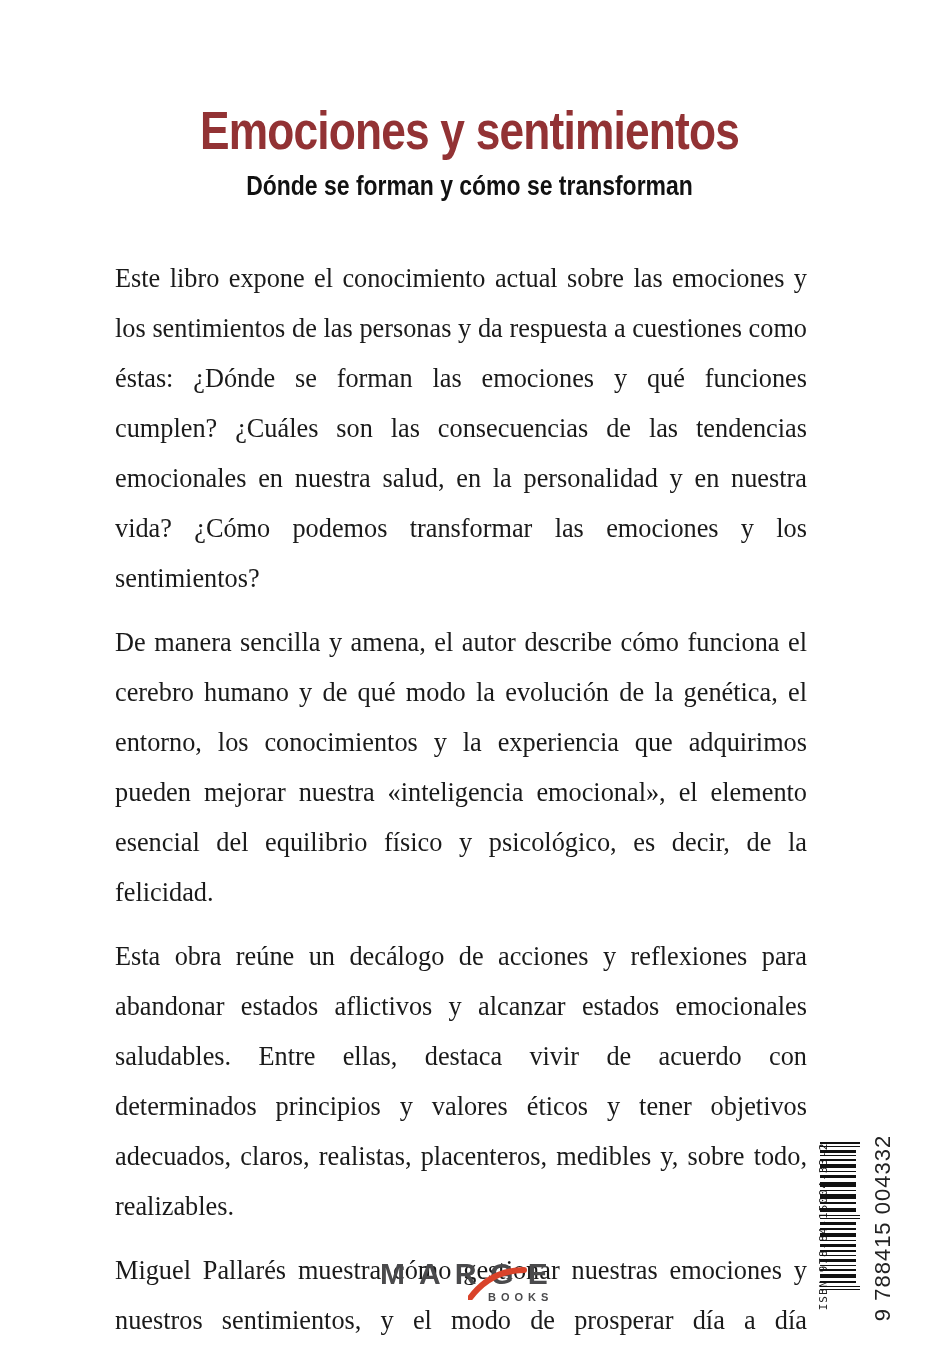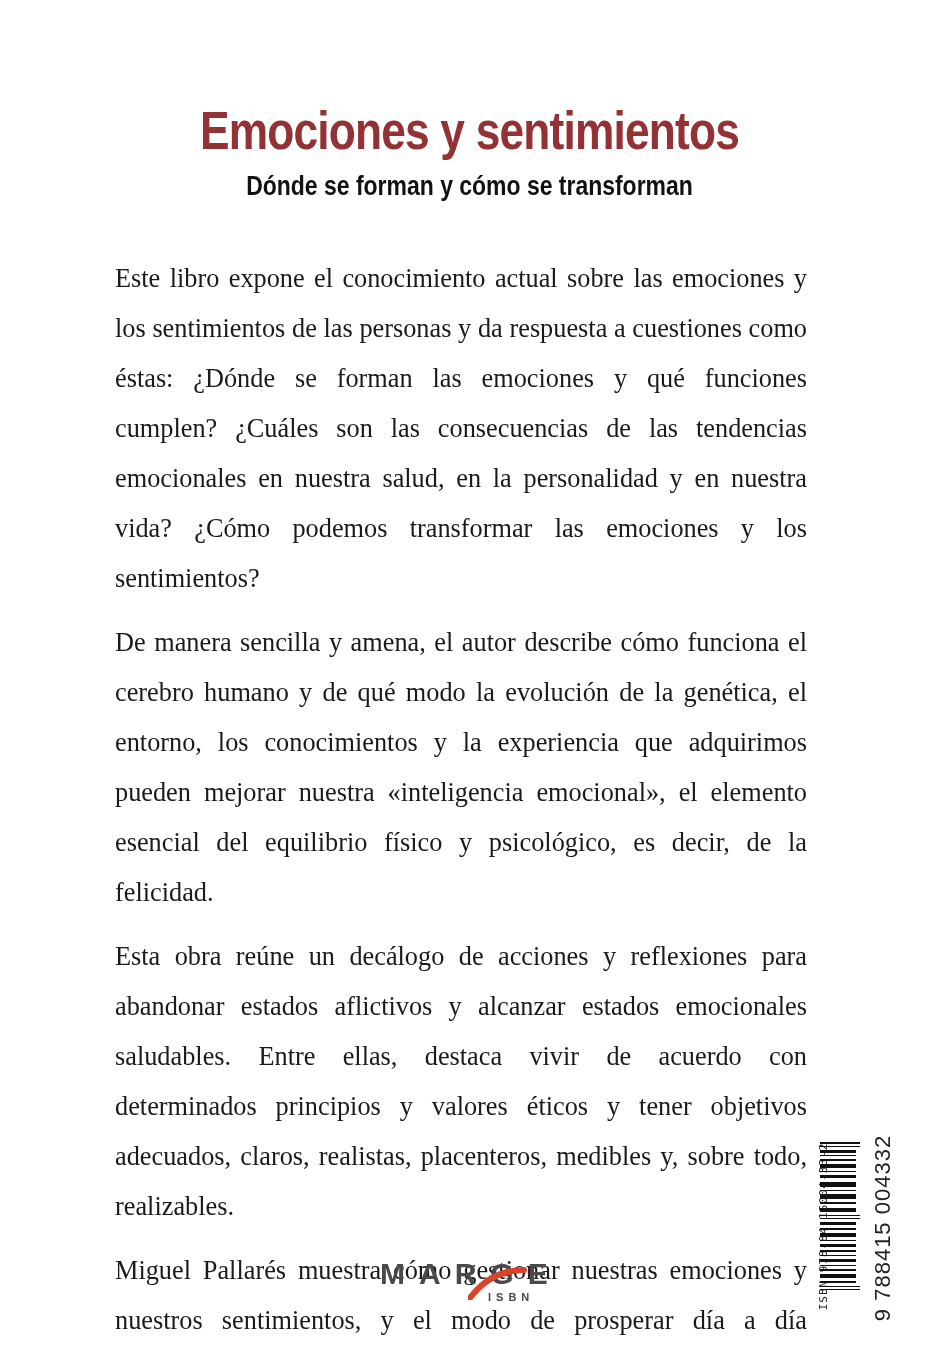--- a/index.html
+++ b/index.html
@@ -96,15 +96,15 @@
       </g>
     </svg>
     <div class="isbn-num">9 788415 004332</div>
   </div>
 
   <div class="logo">
     <div class="logo-main">MARGE</div>
     <svg class="swoosh" viewBox="0 0 60 36">
       <path d="M2 34 C 14 18, 30 6, 56 6" stroke="#d9432a" stroke-width="6" fill="none" stroke-linecap="round"></path>
     </svg>
-    <div class="logo-sub">ISBN</div>
+    <div class="logo-sub">BOOKS</div>
   </div>
 </div>
 
 </body></html>

